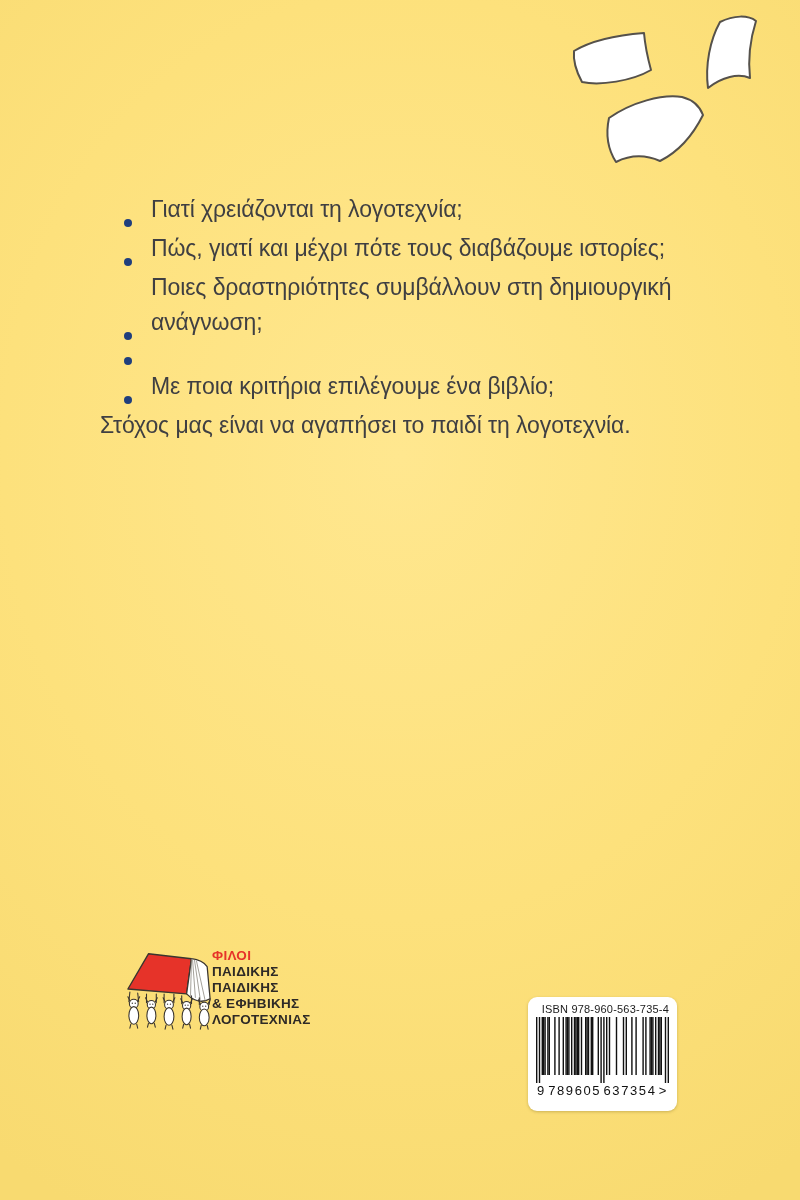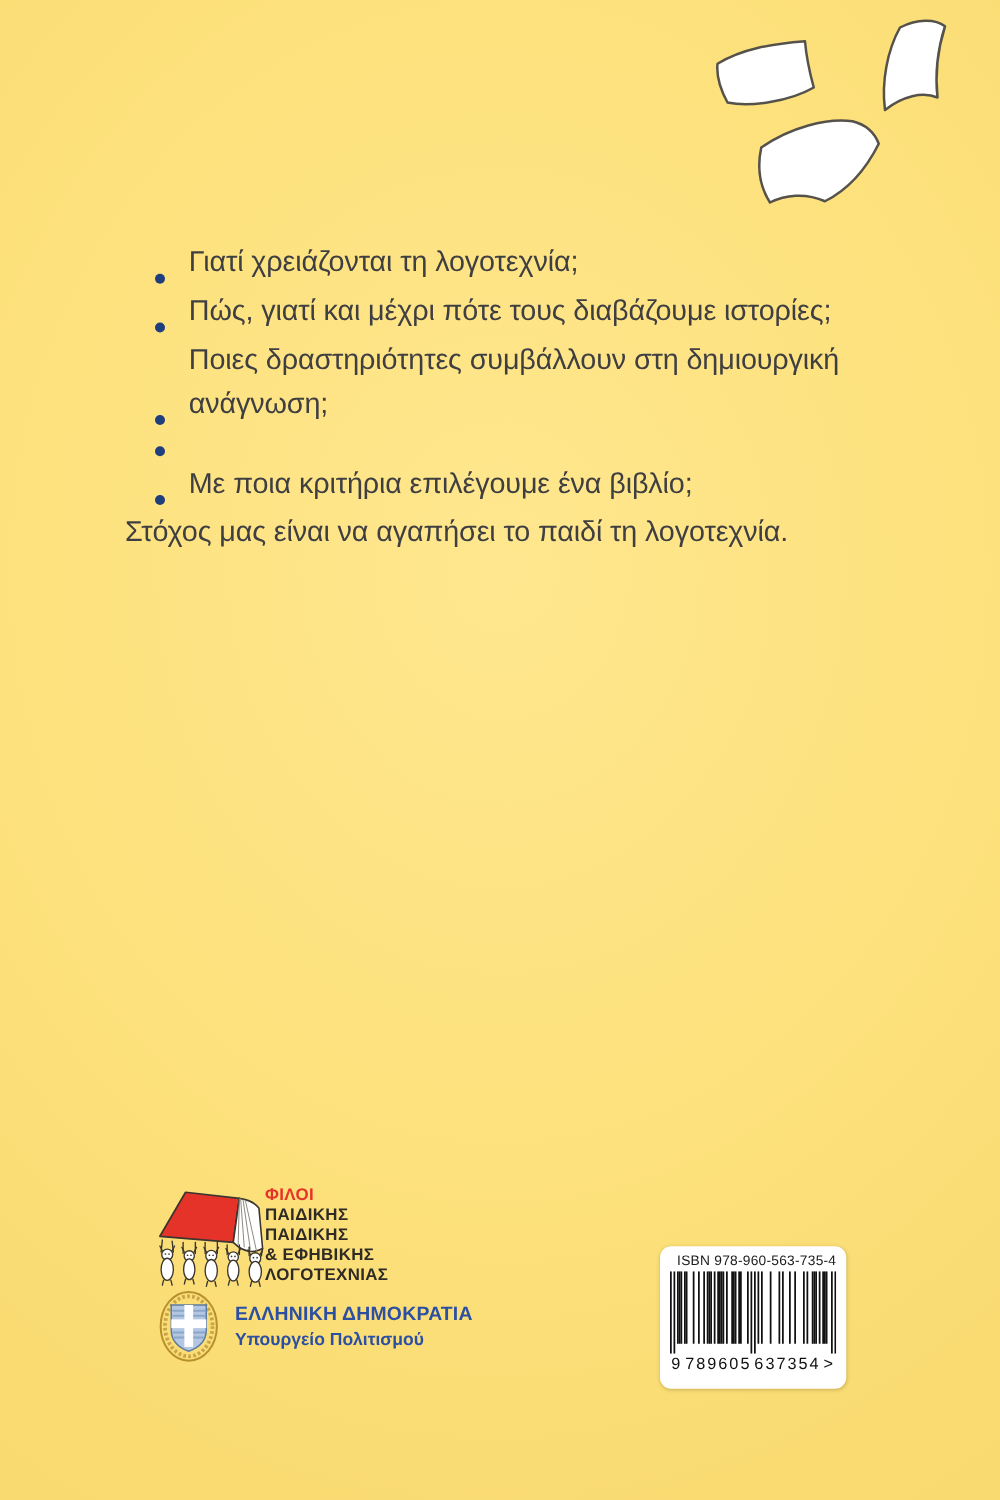--- a/index.html
+++ b/index.html
@@ -163,39 +163,20 @@
     </svg>
     <div class="txt">
       <div class="first">ΦΙΛΟΙ</div>
       <div>ΠΑΙΔΙΚΗΣ</div>
       <div>ΠΑΙΔΙΚΗΣ</div>
       <div>&amp; ΕΦΗΒΙΚΗΣ</div>
       <div>ΛΟΓΟΤΕΧΝΙΑΣ</div>
     </div>
   </div>
 
-  <div class="ministry">
-    <svg width="50" height="60" viewBox="0 0 50 60">
-      <ellipse cx="25" cy="30" rx="22.5" ry="27.5" fill="none" stroke="#b8912f" stroke-width="1.6"></ellipse>
-      <ellipse cx="25" cy="30" rx="19" ry="24" fill="none" stroke="#c9a448" stroke-width="3" stroke-dasharray="2.2 1.8"></ellipse>
-      <path d="M11,13 L39,13 L39,33 Q39,45 25,50 Q11,45 11,33 Z" fill="#b3c7e2" stroke="#5f7ba1" stroke-width="1.2"></path>
-      <g stroke="#8aa6c9" stroke-width="1.6">
-        <line x1="12" y1="17.5" x2="38" y2="17.5"></line>
-        <line x1="12" y1="21.5" x2="38" y2="21.5"></line>
-        <line x1="12" y1="35" x2="38" y2="35"></line>
-        <line x1="13" y1="39" x2="37" y2="39"></line>
-      </g>
-      <rect x="21.5" y="13" width="7" height="33.5" fill="#ffffff"></rect>
-      <rect x="11" y="24.5" width="28" height="7" fill="#ffffff"></rect>
-    </svg>
-    <div class="txt">
-      <div class="title">ΕΛΛΗΝΙΚΗ ΔΗΜΟΚΡΑΤΙΑ</div>
-      <div class="subtitle">Υπουργείο Πολιτισμού</div>
-    </div>
-  </div>
 
 
   <div class="barcode">
     <div class="isbn">ISBN 978-960-563-735-4</div>
     <svg width="133" height="66">
         <rect x="0.00" y="0" width="1.40" height="66" fill="#111"></rect>
         <rect x="2.80" y="0" width="1.40" height="66" fill="#111"></rect>
         <rect x="5.60" y="0" width="1.40" height="58" fill="#111"></rect>
         <rect x="7.00" y="0" width="1.40" height="58" fill="#111"></rect>
         <rect x="8.40" y="0" width="1.40" height="58" fill="#111"></rect>

